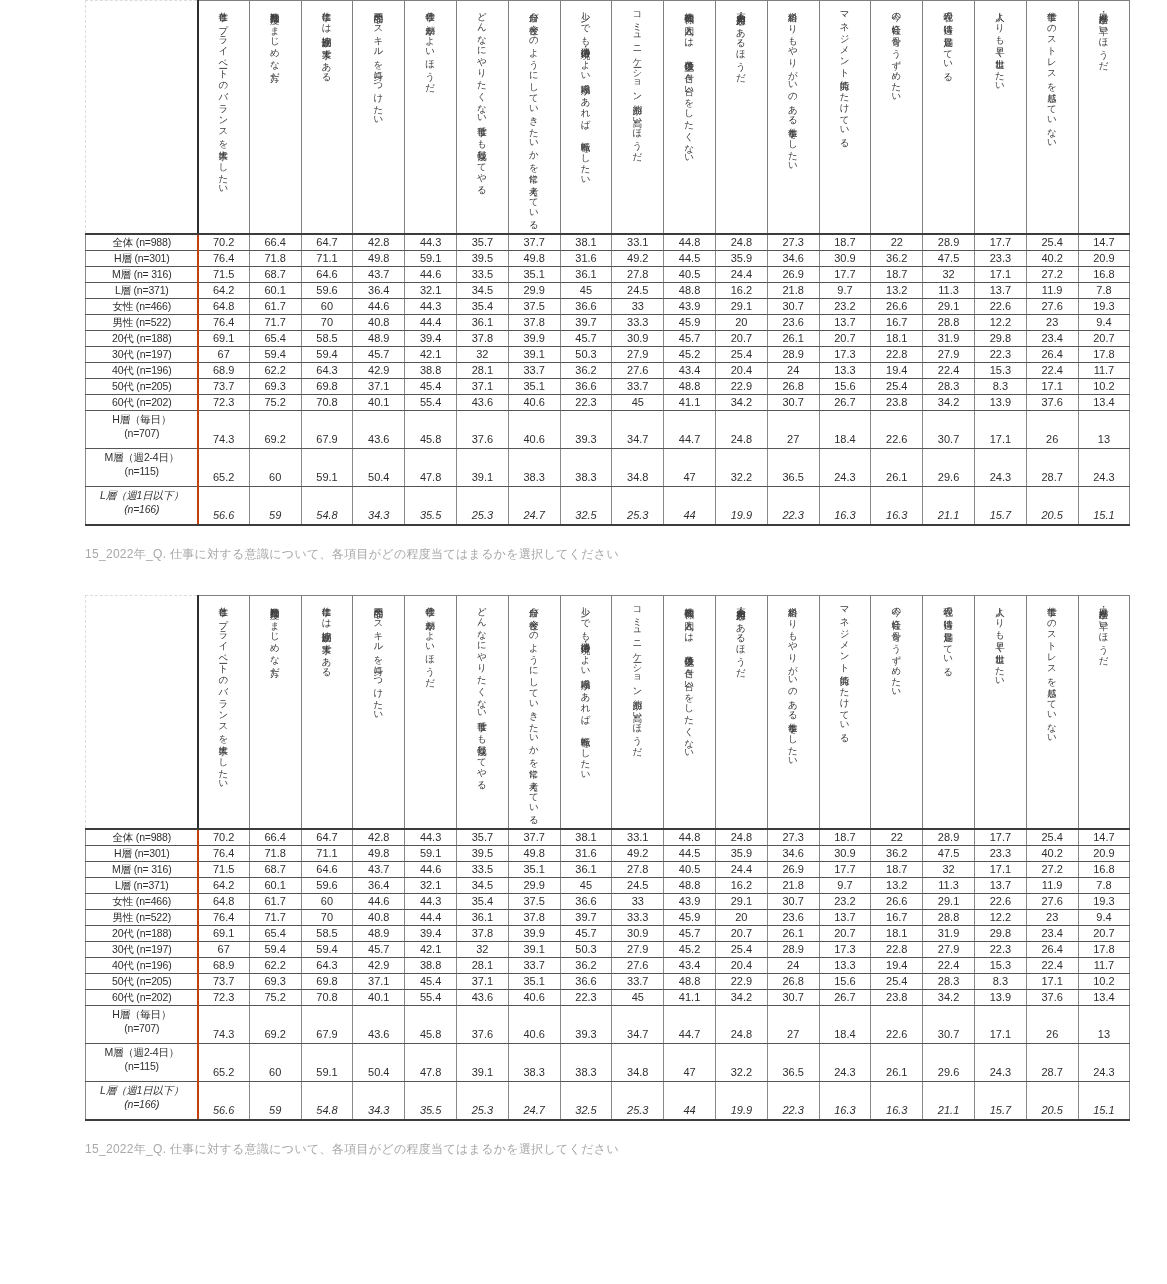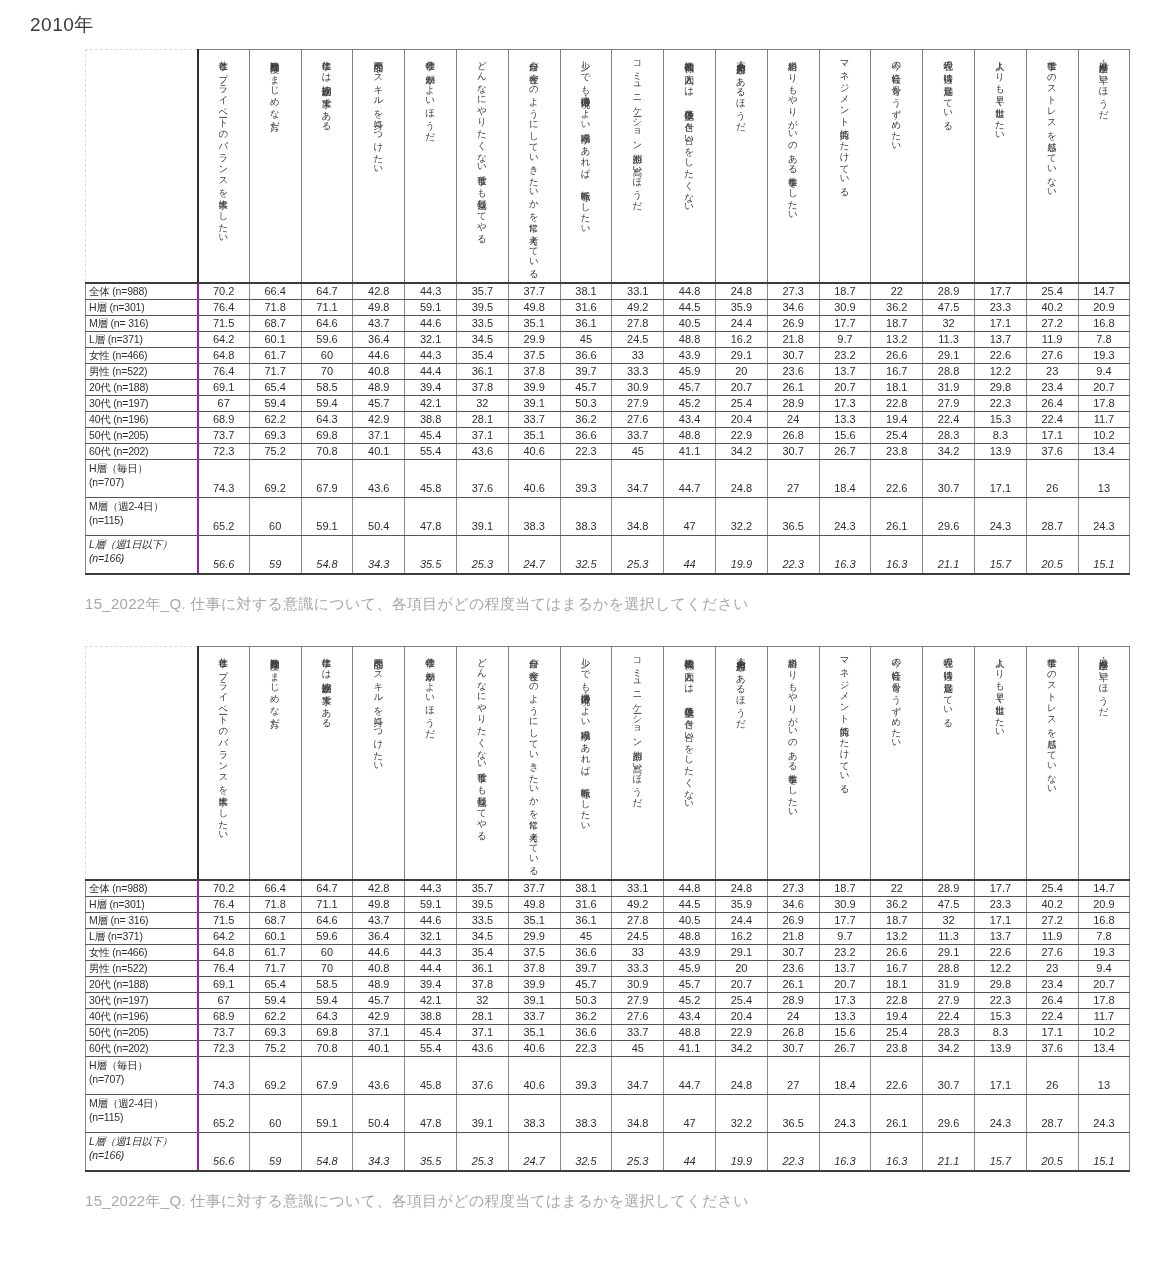--- a/index.html
+++ b/index.html
@@ -88,24 +88,24 @@
     color: #2f2f2f;
     text-align: center;
     height: 15px;
     padding: 0 2px;
     background: #ffffff;
     line-height: 1.05;
     white-space: nowrap;
     overflow: hidden;
   }
   tbody td.rowlabel {
-    text-align: left;
+    text-align: center;
     padding-left: 3px;
     font-size: 10.5px;
-    border-right: 2px solid #a21caf;
+    border-right: 2px solid #c2410c;
     letter-spacing: -0.2px;
   }
   tbody tr.tall td {
     height: 34px;
     vertical-align: bottom;
     padding-bottom: 2px;
   }
   tbody tr.tall td.rowlabel {
     vertical-align: top;
     padding-top: 1px;
@@ -115,37 +115,36 @@
   }
   tbody tr:last-child td {
     border-bottom: 2px solid #3c3c3c;
     font-style: italic;
   }
   tbody tr:first-child td {
     border-top: 2px solid #3c3c3c;
   }
 
   .caption {
-    font-size: 15px;
+    font-size: 12px;
     color: #a8a8a8;
     padding-left: 85px;
     padding-top: 20px;
     padding-bottom: 6px;
     letter-spacing: 0.3px;
     font-weight: 400;
   }
   .gap { height: 26px; }
 </style>
 </head>
 <body>
 
 <div class="page">
 
   <div class="section">
-    <div class="section-title">2010年</div>
     <div class="table-wrap">
       <table class="survey">
         <colgroup>
             <col class="rowlabel">
             <col class="datacol">
             <col class="datacol">
             <col class="datacol">
             <col class="datacol">
             <col class="datacol">
             <col class="datacol">

